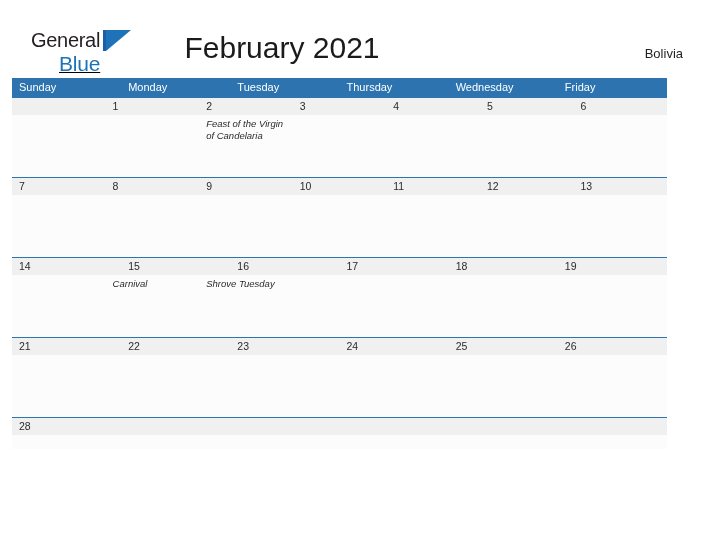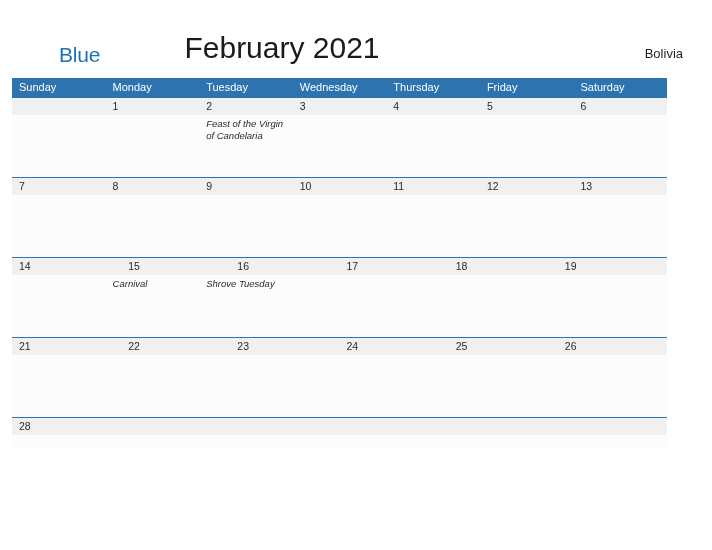--- a/index.html
+++ b/index.html
@@ -70,23 +70,24 @@
     position: absolute;
     left: 3px;
     top: 0;
     width: 0;
     height: 0;
     border-top: 21px solid #1d72b8;
     border-right: 25px solid transparent;
   }
   .logo-row2 {
     position: relative;
-    margin-top: 14px;
+    margin-top: 1px;
     padding-left: 28px;
     height: 22px;
+    text-decoration: underline;
   }
   .logo-blue {
     font-size: 21px;
     color: #1d72b8;
     letter-spacing: -0.2px;
     font-family: "Liberation Sans", sans-serif;
   }
 
   .cal-title {
     position: absolute;
@@ -183,41 +184,47 @@
   .h-last  { height: 14px; }
 </style>
 </head>
 <body>
 
 <div class="page">
 
   <div class="topbar">
 
     <div class="logo">
+      <div class="logo-row1">
+        <span class="logo-general">General</span>
+        <span class="logo-mark">
+          <span class="bar"></span>
+          <span class="tri"></span>
+        </span>
+      </div>
       <div class="logo-row2">
         <span class="logo-blue">Blue</span>
       </div>
     </div>
 
     <div class="cal-title">February 2021</div>
 
     <div class="cal-region">Bolivia</div>
 
   </div>
 
   <div class="calendar">
 
     <div class="weekday-header">
       <div class="weekday-cell">Sunday</div>
       <div class="weekday-cell">Monday</div>
       <div class="weekday-cell">Tuesday</div>
+      <div class="weekday-cell">Thursday</div>
       <div class="weekday-cell">Wednesday</div>
-      <div class="weekday-cell">Thursday</div>
       <div class="weekday-cell">Friday</div>
-      <div class="weekday-cell">Saturday</div>
     </div>
 
     <div class="week-row">
       <div class="week-numbers">
         <div class="num-cell"></div>
         <div class="num-cell">1</div>
         <div class="num-cell">2</div>
         <div class="num-cell">3</div>
         <div class="num-cell">4</div>
         <div class="num-cell">5</div>

